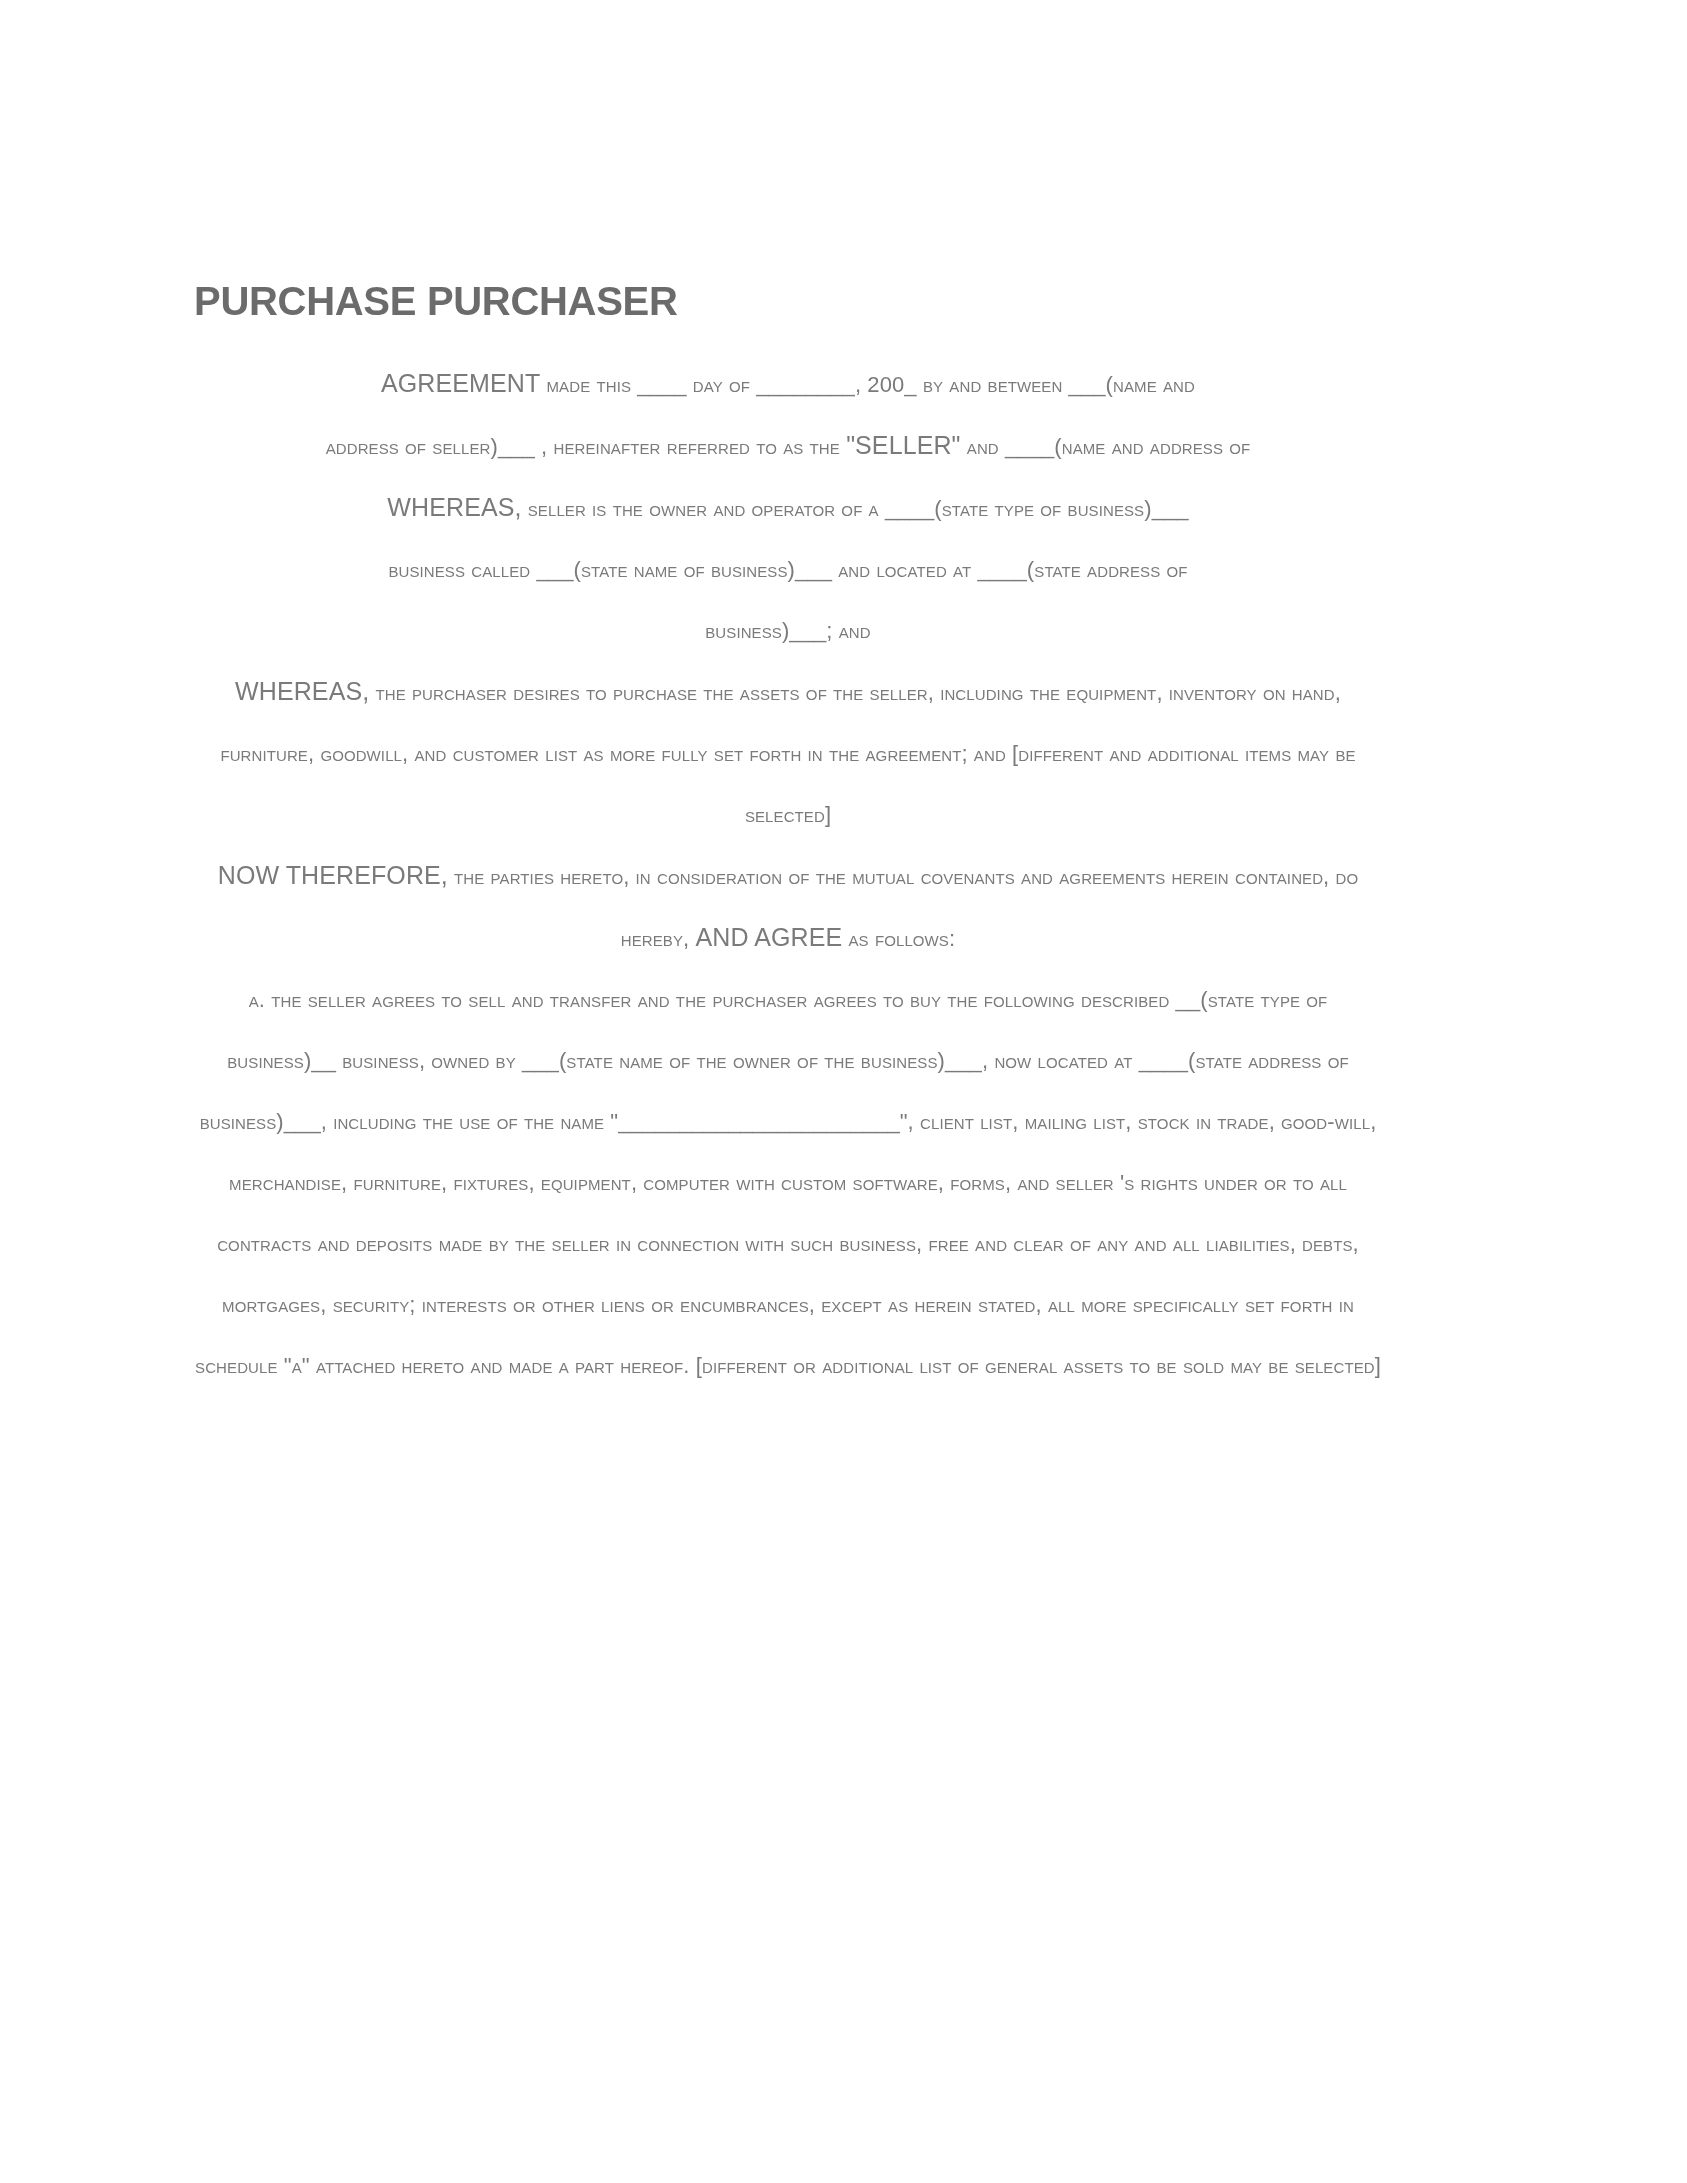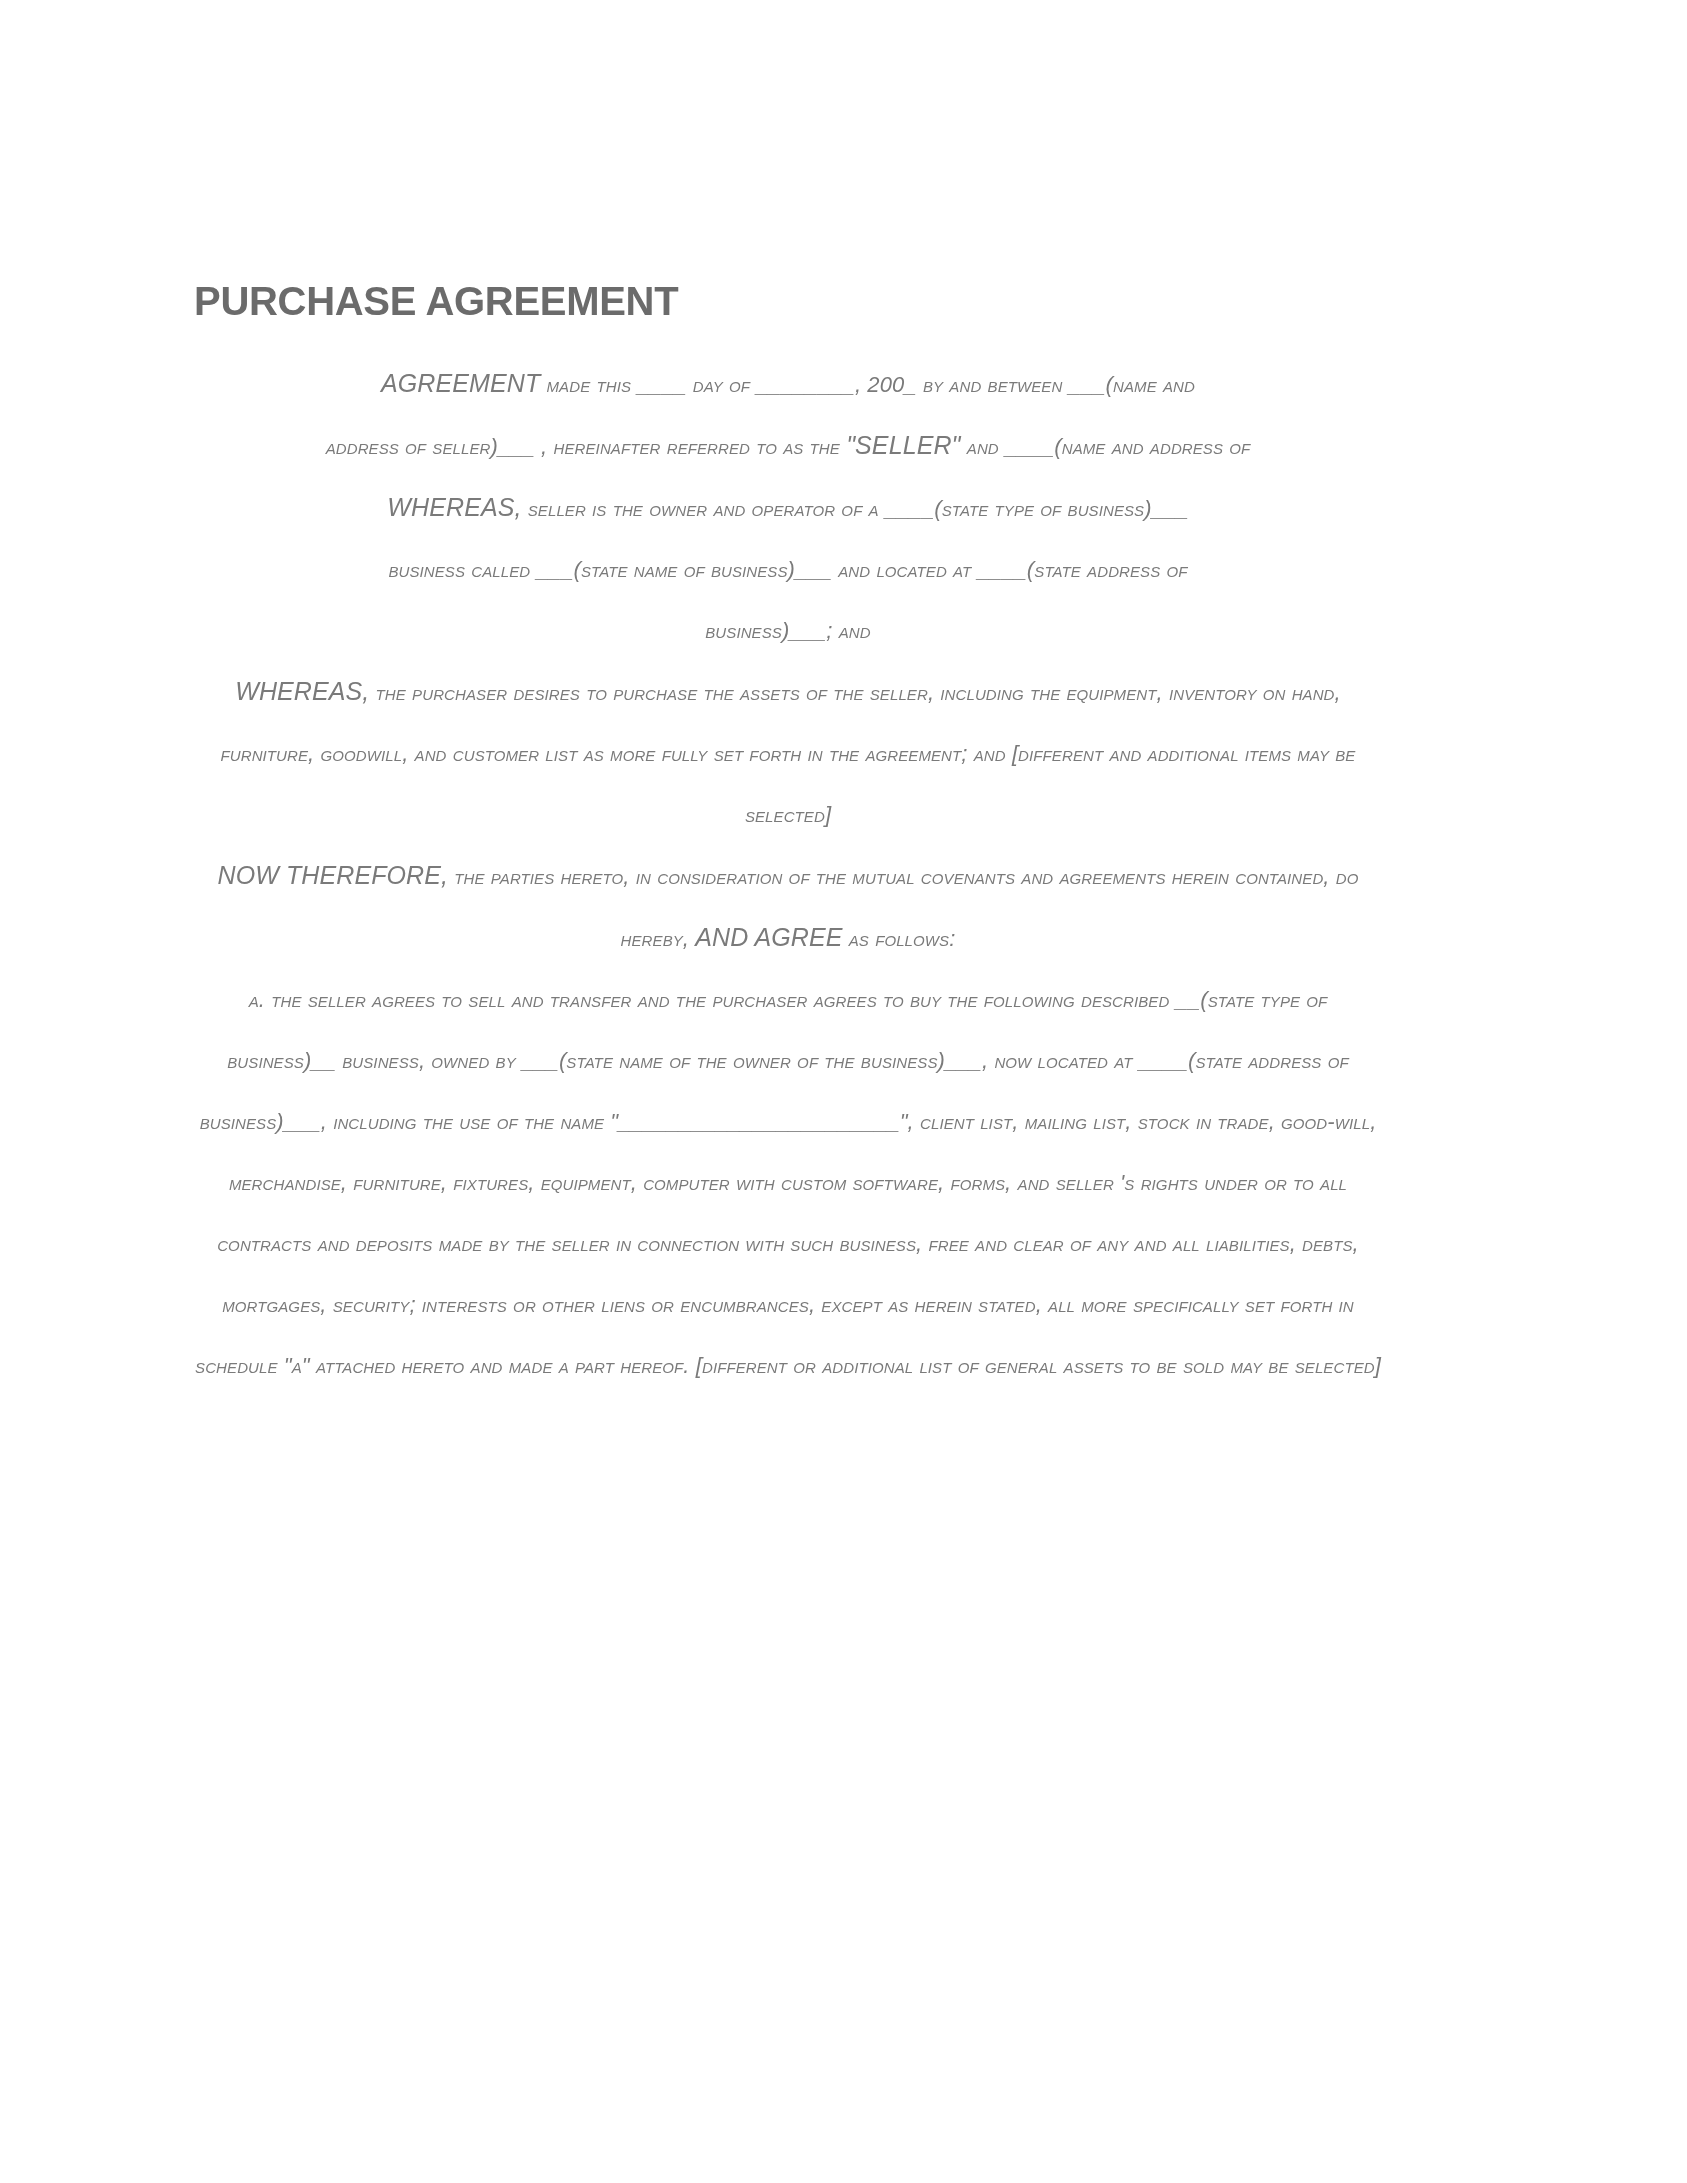--- a/index.html
+++ b/index.html
@@ -36,42 +36,41 @@
   }
   p.para {
     margin: 0;
     padding: 0;
     font-size: 22px;
     line-height: 61px;
     color: #7a7a7a;
     font-variant: small-caps;
     text-transform: lowercase;
     letter-spacing: 0.1px;
-    font-style: italic;
   }
   p.centered { text-align: center; }
   p.left { text-align: center; }
   .sc-big {
     font-variant: normal;
     text-transform: uppercase;
     font-size: 25px;
   }
   .heading-line {
     font-size: 23.6px;
     font-variant: normal;
     text-transform: uppercase;
   }
   .blank { letter-spacing: 0px; }
 </style>
 </head>
 <body>
 
 <div class="page">
 
-  <h1 class="doc-title">PURCHASE AGREEMENT</h1>
+  <h1 class="doc-title">PURCHASE PURCHASER</h1>
 
   <div class="body-block">
 
     <div>
       <p class="para centered">
         <span class="sc-big">AGREEMENT</span><span> made this ____ day of ________, 200_ by and between ___(Name and</span>
       </p>
       <p class="para centered">
         <span>address of Seller)___ , hereinafter referred to as the </span><span class="sc-big">"SELLER"</span><span> and ____(Name and address of</span>
       </p>

